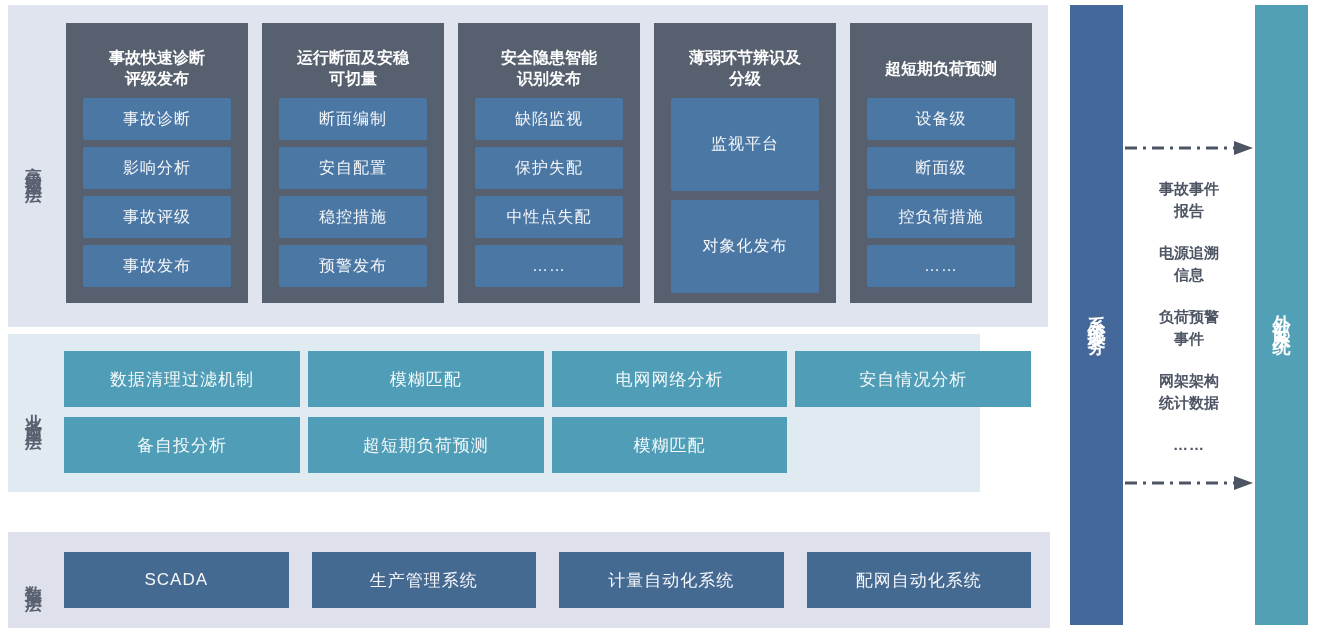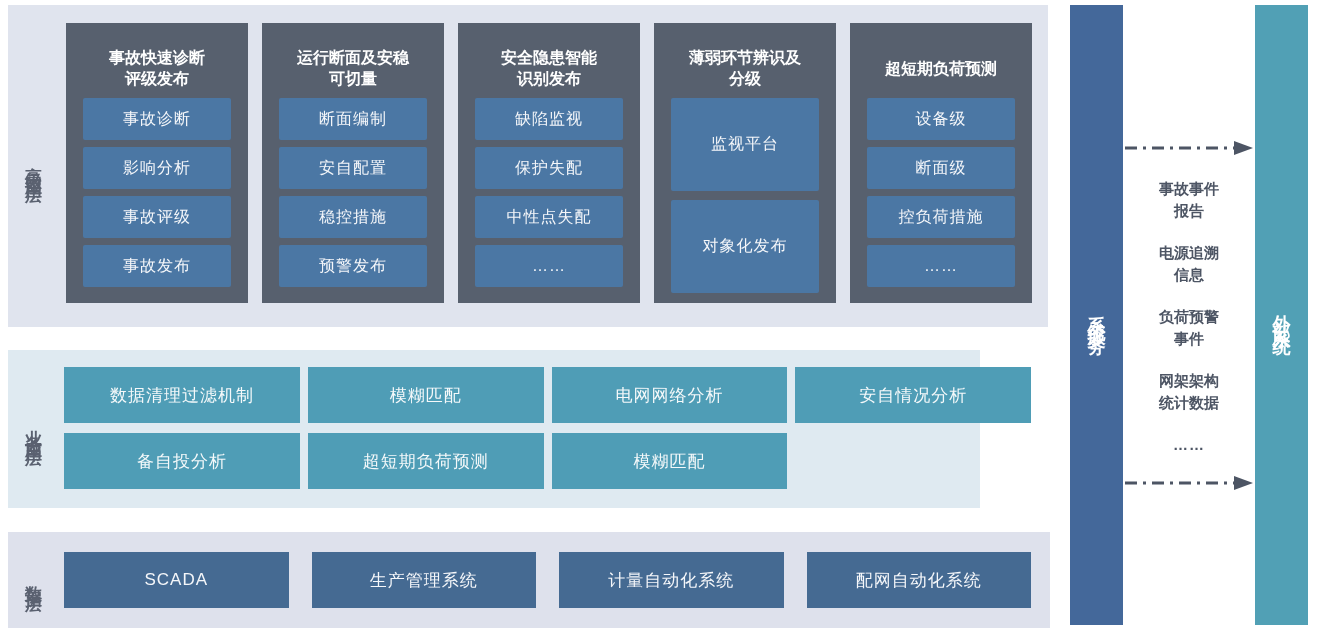--- a/index.html
+++ b/index.html
@@ -3,21 +3,21 @@
 <meta charset="utf-8">
 <style>
   * { margin:0; padding:0; box-sizing:border-box; }
   html,body { background:#ffffff; }
   .canvas {
     position:relative; width:1322px; height:638px; background:#ffffff;
     font-family:"Liberation Sans", sans-serif; overflow:hidden;
   }
   .layer { position:absolute; }
   .layer-top  { left:8px;  top:5px;   width:1040px; height:322px; background:#e0e4ee; }
-  .layer-biz  { left:8px;  top:350px; width:972px; height:158px; background:#dfeaf1; }
+  .layer-biz  { left:8px;  top:334px; width:972px; height:158px; background:#dfeaf1; }
   .layer-data { left:8px;  top:532px; width:1042px; height:96px;  background:#dee1ec; }
 
   .vlabel {
     position:absolute; left:17px; top:50%; transform:translateY(-50%);
     writing-mode:vertical-rl; text-orientation:upright;
     font-size:17px; font-weight:bold; color:#5a6170; letter-spacing:5px;
     line-height:1; white-space:nowrap;
   }
 
   

